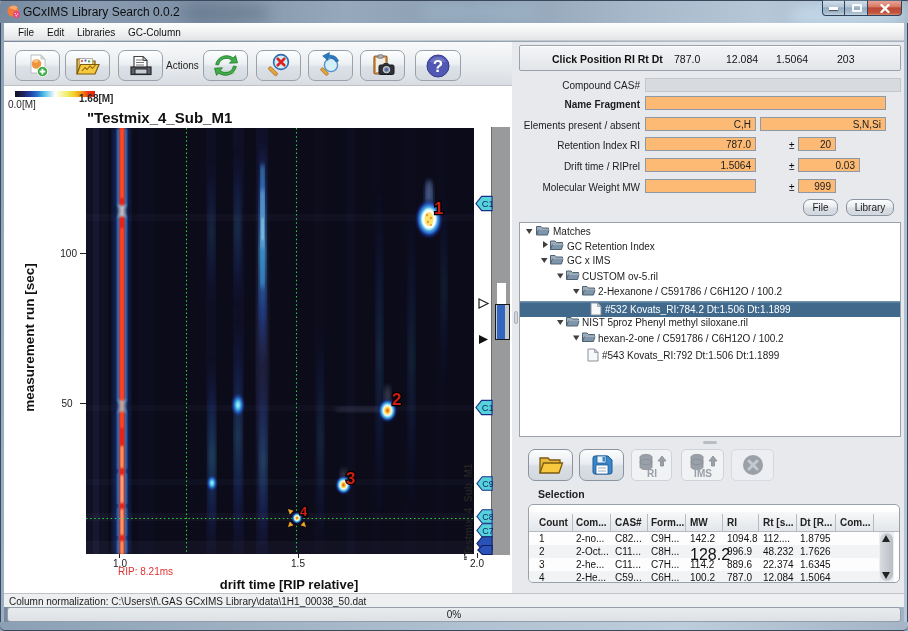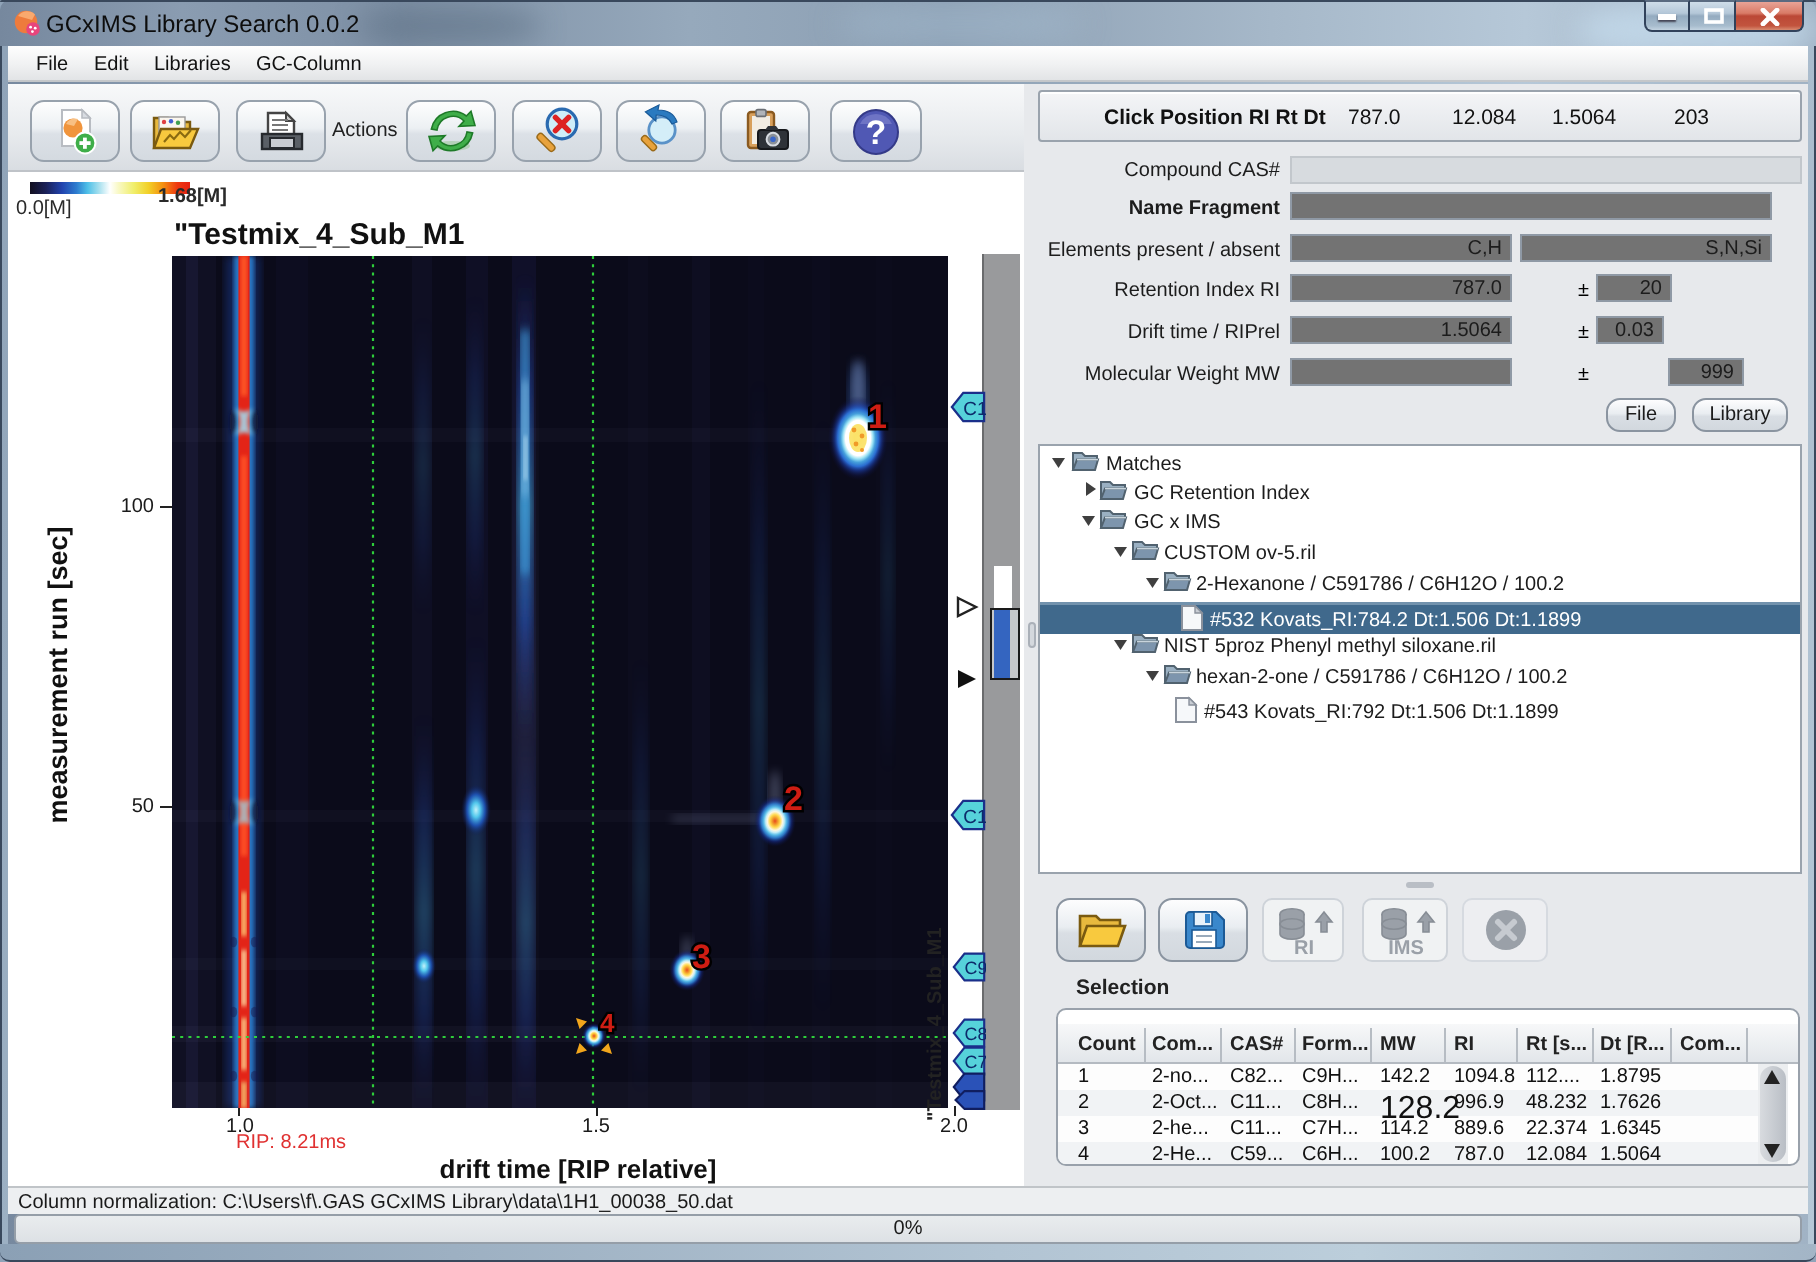--- a/index.html
+++ b/index.html
@@ -31,21 +31,21 @@
 .tbtn { position:absolute; top:50px; width:45px; height:31px; border:1px solid #98a2ad; border-radius:7px;
   background:linear-gradient(to bottom,#fefefe,#ecf0f3 45%,#dce1e7 55%,#d4dae0); }
 .tbtn svg { position:absolute; left:50%; top:50%; transform:translate(-50%,-50%); }
 
 #chart { position:absolute; left:4px; top:86px; width:508px; height:507px; background:#ffffff; }
 #vsplit { position:absolute; left:512px; top:42px; width:8px; height:551px; background:#e7e9ec; }
 #vsplitgrip { position:absolute; left:514px; top:311px; width:4px; height:13px; border:1px solid #aab0b8; border-radius:2px; background:#d4d8dd; }
 
 #rpanel { position:absolute; left:520px; top:42px; width:384px; height:551px; background:#e7e9ec; font-size:12px; color:#1c1c1c; }
 .rlabel { position:absolute; font-size:10px; color:#1c1c1c; text-align:right; white-space:nowrap; width:125px; left:515px; }
-.rfield { position:absolute; height:14px; background:#737373; border:1px solid #8f99a5; font-size:10px; color:#1c1c1c; line-height:13px; }
+.rfield { position:absolute; height:14px; background:#fdba74; border:1px solid #8f99a5; font-size:10px; color:#1c1c1c; line-height:13px; }
 .nbtn { position:absolute; border:1px solid #8a94a0; border-radius:7px; text-align:center; font-size:10px; color:#1c1c1c;
   background:linear-gradient(to bottom,#fdfdfe,#e9edf1 45%,#d9dee4 55%,#d2d8de); }
 
 #statusbar { position:absolute; left:4px; top:593px; width:900px; height:14px; background:#edeff1; border-top:1px solid #c0c4c8; font-size:10px; color:#1a1a1a; }
 #progress { position:absolute; left:7px; top:607px; width:894px; height:15px; background:linear-gradient(to bottom,#e9ecee,#dde1e5); border:1px solid #959ea8; border-radius:3px; font-size:10px; color:#1a1a1a; text-align:center; line-height:14px; }
 #bottomborder { position:absolute; left:0; top:622px; width:908px; height:9px; border-radius:0 0 5px 5px;
   background:linear-gradient(to right,#8ba0b5 0%,#9db0c2 25%,#b2c4d3 55%,#bccedb 75%,#a3b5c6 100%); border-bottom:1px solid #39485c; }
 .sideL { position:absolute; left:0; top:23px; width:4px; height:599px; background:linear-gradient(to bottom,#8fa3b8,#9cb0c3); border-left:1px solid #39485c; }
 .sideR { position:absolute; left:904px; top:23px; width:4px; height:599px; background:linear-gradient(to bottom,#aabccd,#b6c8d7); border-right:1px solid #39485c; }
 
@@ -176,21 +176,21 @@
     <path d="M13 4 a9 9 0 0 1 8 5 l-16 0 a9 9 0 0 1 8-5z" fill="#7a80cc" opacity=".7"></path>
     <text x="13" y="19" font-size="17" font-weight="bold" text-anchor="middle" fill="#fff" font-family="Liberation Sans">?</text>
   </svg>
 </div>
 <div class="abs" style="left:15px;top:91px;width:80px;height:6px;background:linear-gradient(to right,#131020 0%,#1b2158 10%,#2143ae 20%,#2d7ccf 29%,#4fc0e8 36%,#a5dfee 43%,#ffffff 50%,#f9f9c8 55%,#f0ee6a 65%,#f2d028 74%,#f49010 83%,#ee3810 92%,#e52012 100%);"></div>
 <div class="hlbl" style="left:8px;top:99px;color:#2a2a2a;">0.0[M]</div>
 <div class="hlbl" style="left:79px;top:93px;color:#2a2a2a;font-weight:bold;">1.68[M]</div>
 <div class="abs" style="left:87px;top:109px;font-size:15px;font-weight:bold;color:#111;">"Testmix_4_Sub_M1</div>
 <div class="abs" style="left:-57px;top:330px;font-size:13.5px;font-weight:bold;color:#111;transform:rotate(-90deg);width:172px;text-align:center;">measurement run [sec]</div>
 <div class="hlbl2" style="left:57px;top:248px;width:20px;text-align:right;">100</div>
-<div class="hlbl2" style="left:57px;top:398px;width:20px;text-align:right;">50</div>
+<div class="hlbl2" style="left:57px;top:398px;width:20px;text-align:center;">50</div>
 <div class="abs" style="left:80px;top:253px;width:6px;height:1px;background:#222;"></div>
 <div class="abs" style="left:80px;top:403px;width:6px;height:1px;background:#222;"></div>
 <div class="hlbl2" style="left:112px;top:558px;width:16px;text-align:center;">1.0</div>
 <div class="hlbl2" style="left:290px;top:558px;width:16px;text-align:center;">1.5</div>
 <div class="hlbl2" style="left:469px;top:558px;width:16px;text-align:center;">2.0</div>
 <div class="abs" style="left:119px;top:553px;width:1px;height:5px;background:#222;"></div>
 <div class="abs" style="left:298px;top:553px;width:1px;height:5px;background:#222;"></div>
 <div class="abs" style="left:477px;top:553px;width:1px;height:5px;background:#222;"></div>
 <div class="abs" style="left:118px;top:566px;font-size:10px;color:#e03131;">RIP: 8.21ms</div>
 <div class="abs" style="left:176px;top:577px;font-size:13px;font-weight:bold;color:#111;width:226px;text-align:center;">drift time [RIP relative]</div>
@@ -409,25 +409,25 @@
 <div class="rlabel" style="top:120px;">Elements present / absent</div>
 <div class="rfield" style="left:645px;top:117px;width:111px;text-align:right;padding-right:4px;">C,H</div>
 <div class="rfield" style="left:760px;top:117px;width:126px;text-align:right;padding-right:4px;">S,N,Si</div>
 <div class="rlabel" style="top:140px;">Retention Index RI</div>
 <div class="rfield" style="left:645px;top:137px;width:111px;text-align:right;padding-right:4px;">787.0</div>
 <div class="abs" style="left:789px;top:140px;font-size:10px;">±</div>
 <div class="rfield" style="left:798px;top:137px;width:38px;text-align:right;padding-right:4px;">20</div>
 <div class="rlabel" style="top:161px;">Drift time / RIPrel</div>
 <div class="rfield" style="left:645px;top:158px;width:111px;text-align:right;padding-right:4px;">1.5064</div>
 <div class="abs" style="left:789px;top:161px;font-size:10px;">±</div>
-<div class="rfield" style="left:798px;top:158px;width:34px;text-align:right;padding-right:4px;">0.03</div>
+<div class="rfield" style="left:798px;top:158px;width:62px;text-align:right;padding-right:4px;">0.03</div>
 <div class="rlabel" style="top:182px;">Molecular Weight MW</div>
 <div class="rfield" style="left:645px;top:179px;width:111px;"></div>
 <div class="abs" style="left:789px;top:182px;font-size:10px;">±</div>
-<div class="rfield" style="left:798px;top:179px;width:38px;text-align:right;padding-right:4px;margin-left:36px;">999</div>
+<div class="rfield" style="left:798px;top:179px;width:38px;text-align:right;padding-right:4px;">999</div>
 <div class="nbtn" style="left:803px;top:199px;width:35px;height:17px;line-height:16px;">File</div>
 <div class="nbtn" style="left:846px;top:199px;width:48px;height:17px;line-height:16px;">Library</div>
 
 <div class="abs" style="left:519px;top:222px;width:382px;height:215px;background:#fff;border:1px solid #9aa3ad;"></div>
 <svg class="abs" style="left:520px;top:222px;" width="380" height="215" viewBox="0 0 380 215">
   <defs>
     <g id="fold">
         <path d="M0.5 10 V1.5 h4.5 l1.5 1.5 H12.5 v2.5" fill="#9ab0c2" stroke="#51626f" stroke-width="1"></path>
         <path d="M0.5 10 L2.5 4.8 h10.5 L11.5 10 Z" fill="#7d95ad" stroke="#51626f" stroke-width="1"></path>
         <path d="M2.5 4.8 h10.5" stroke="#c8d4dc" stroke-width=".8"></path>

